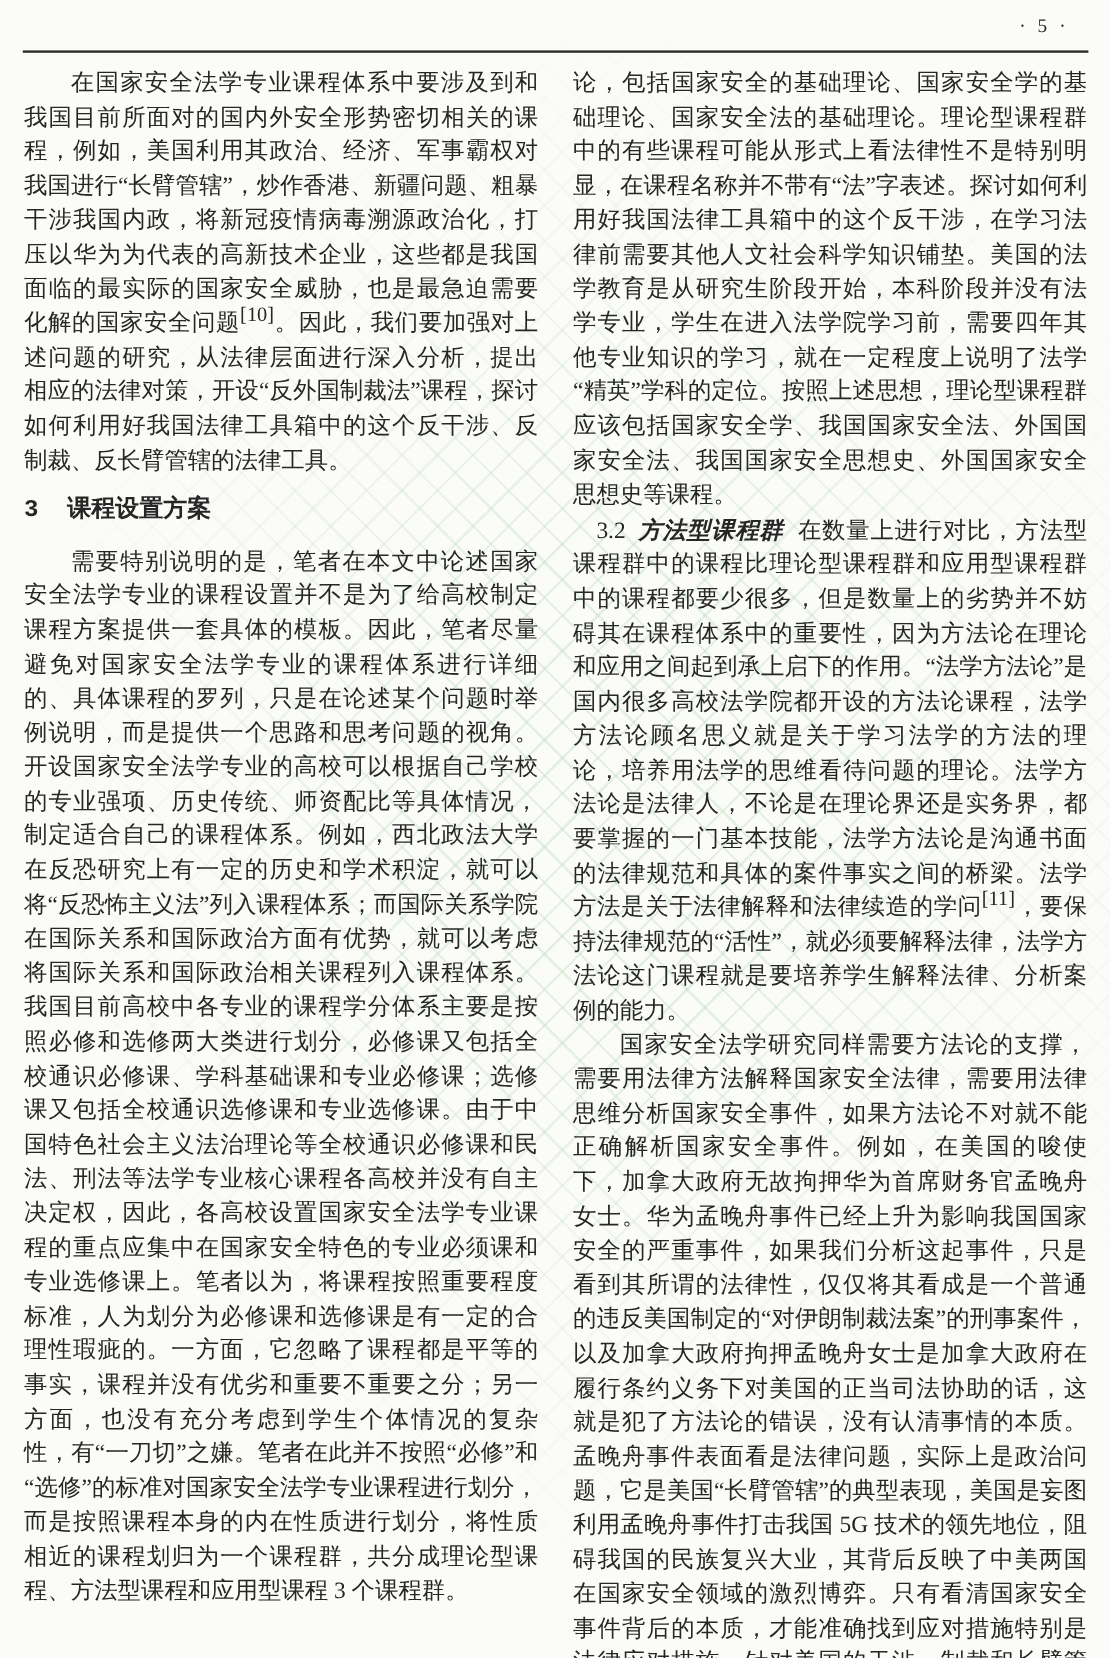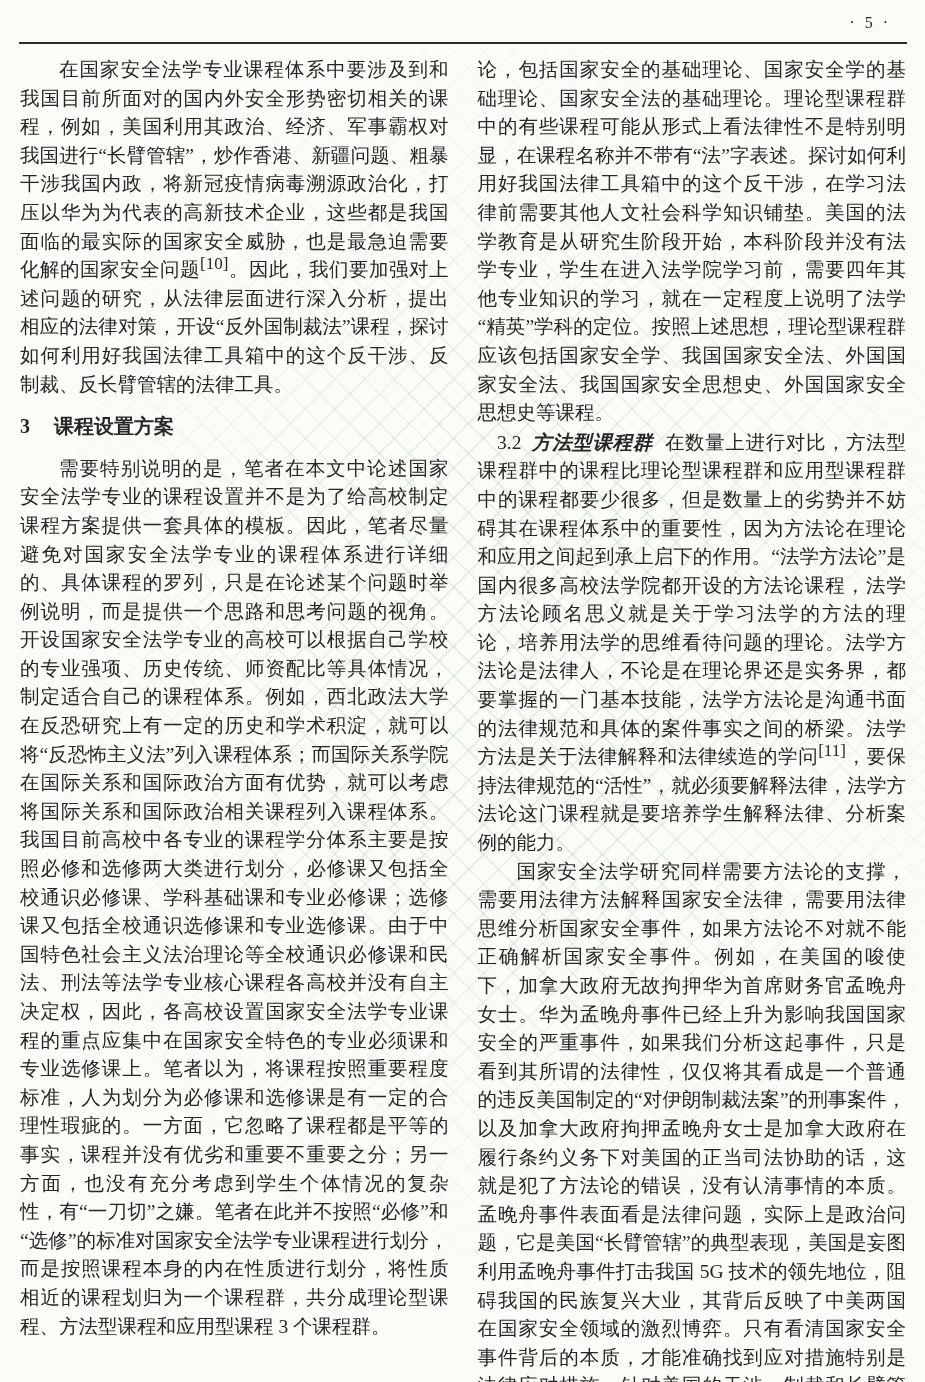--- a/index.html
+++ b/index.html
@@ -38,21 +38,21 @@
   .col{
     flex:1 1 0;min-width:0;
     font-size:19.5px;line-height:28.6px;
     text-align:justify;
   }
   .col p{margin:0;}
   .indent{text-indent:2em;}
   .subsec{text-indent:1em;}
   .sec-heading{
     font-size:20px;font-weight:700;
-    font-family:Liberation Serif, serif;
+    font-family:Liberation Mono, monospace;
     margin:13px 0 14px;
   }
   .sec-num{margin-right:24px;}
   .sub-num{margin-right:10px;}
   .sub-title{
     font-weight:700;
     font-family:"Liberation Sans","DejaVu Sans",sans-serif;
     margin-right:12px;
     font-style:italic;
   }

